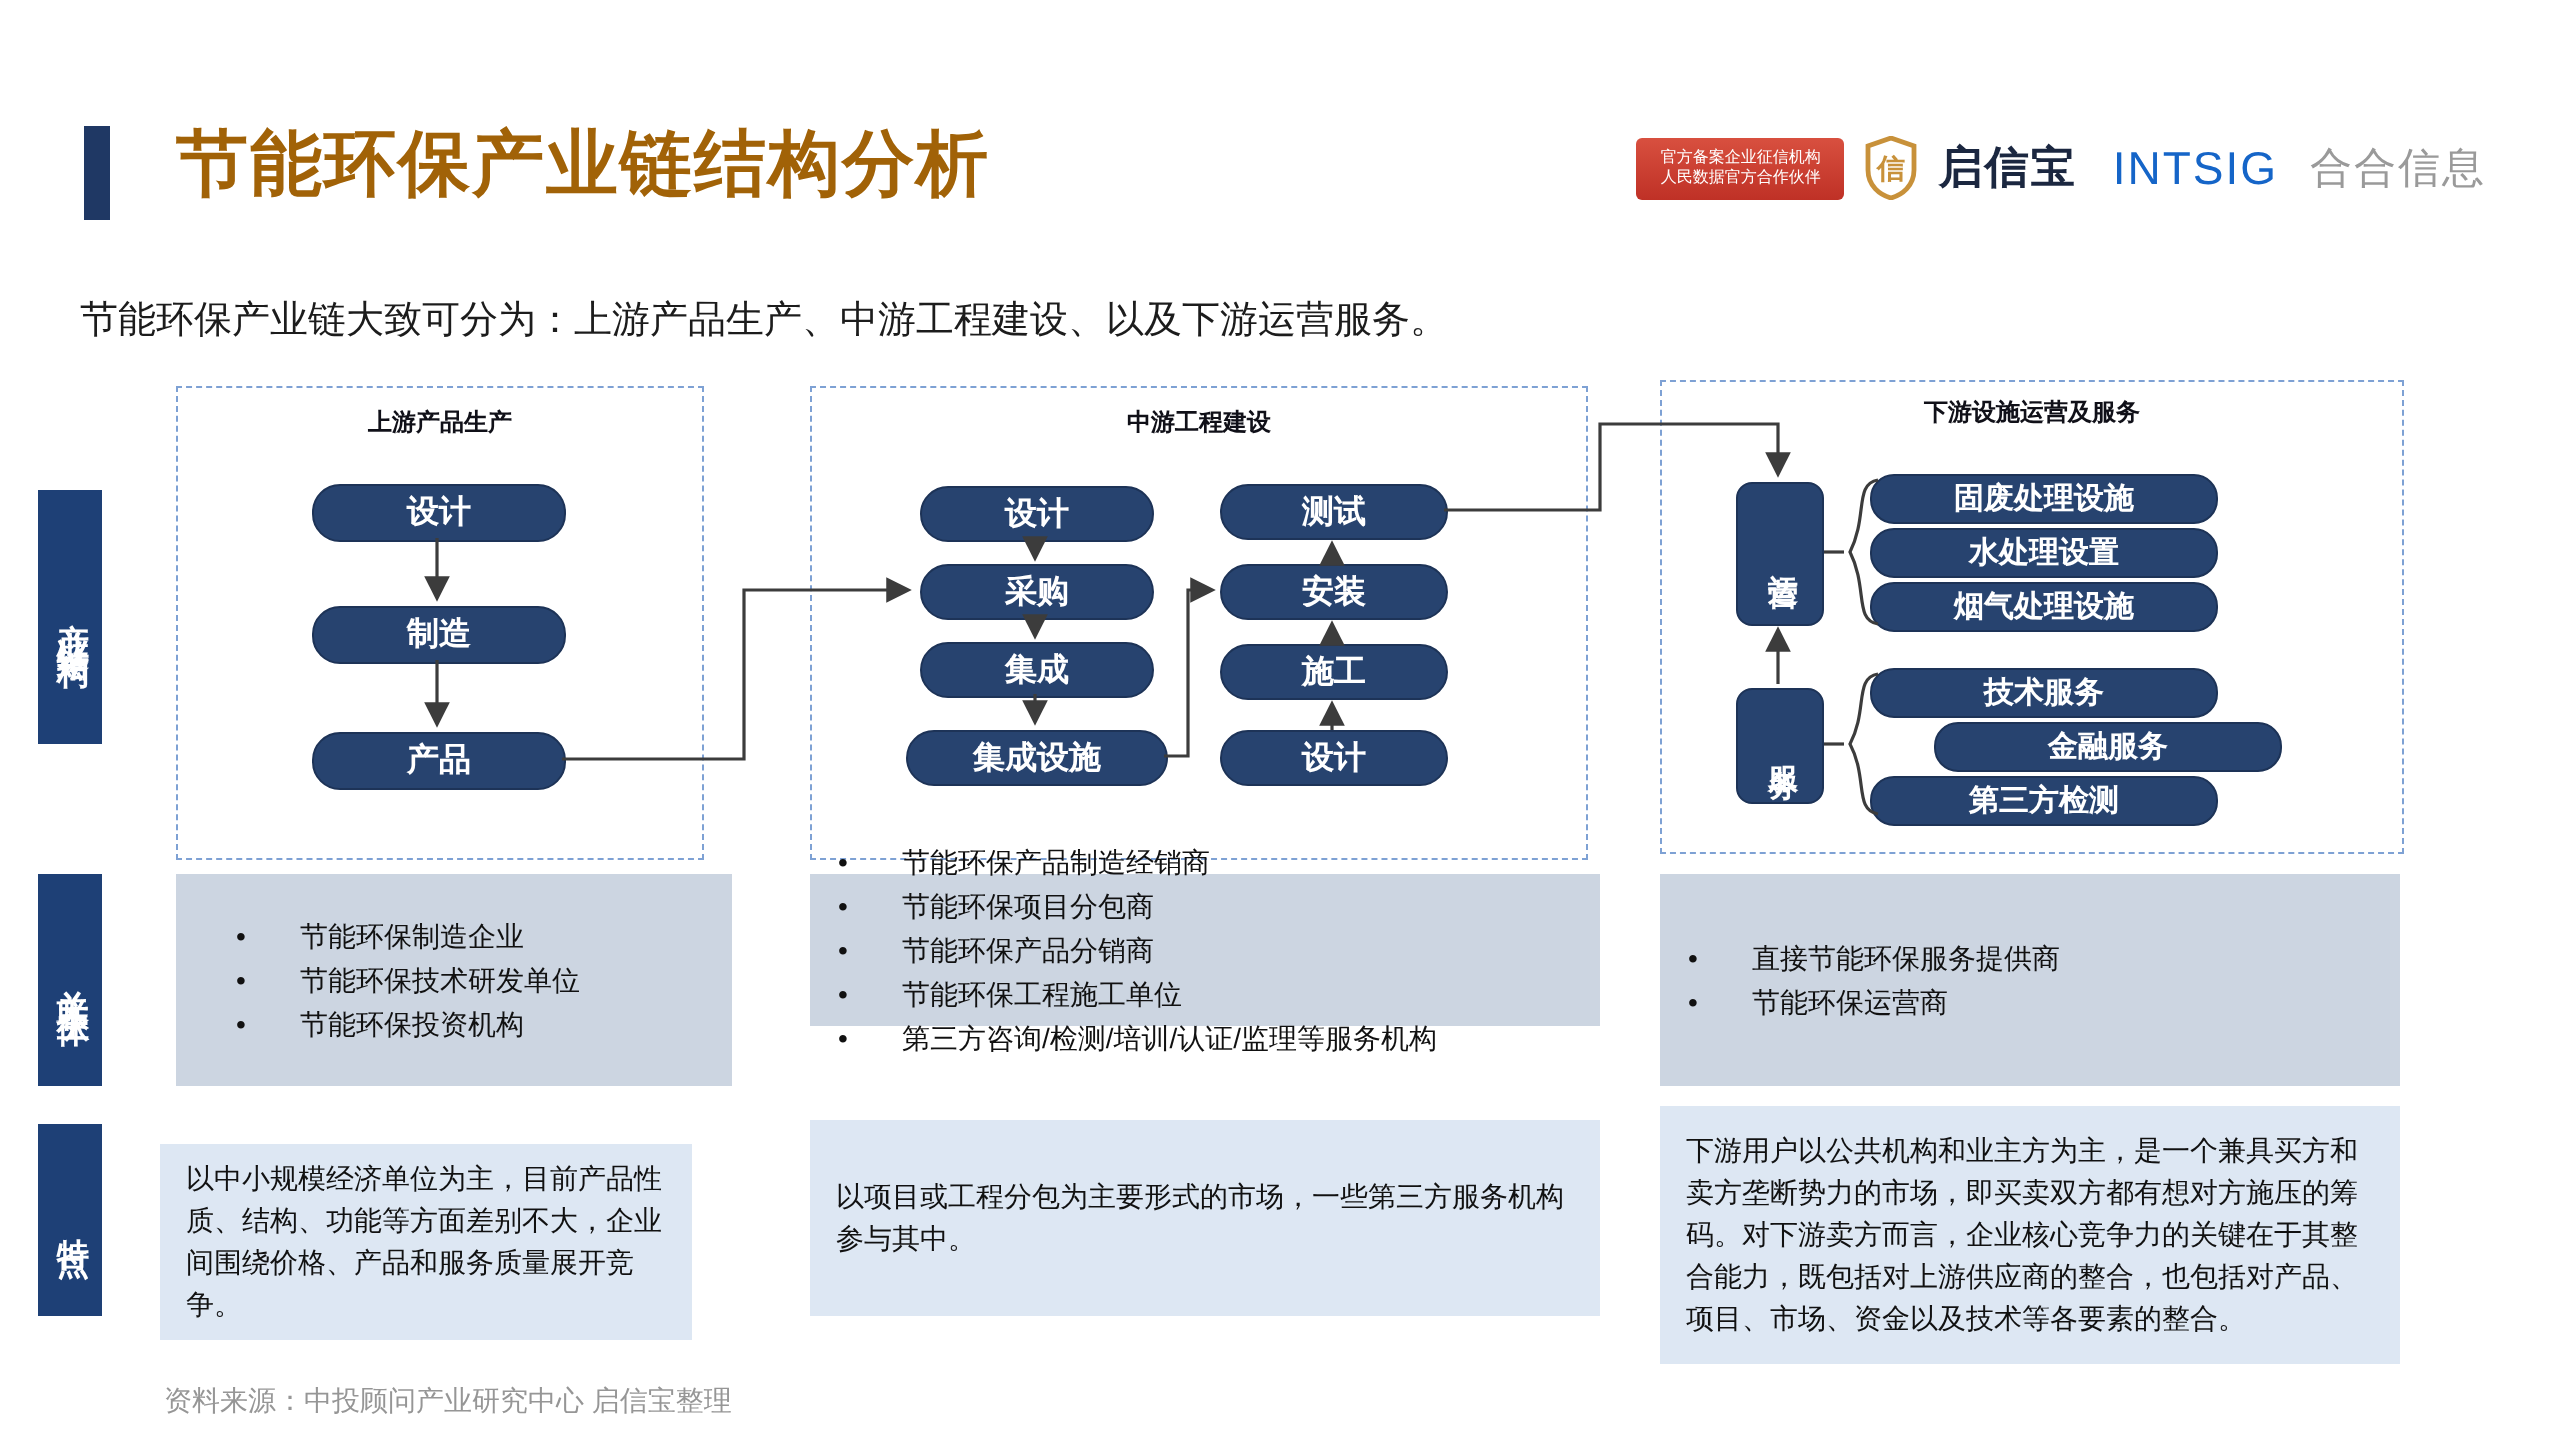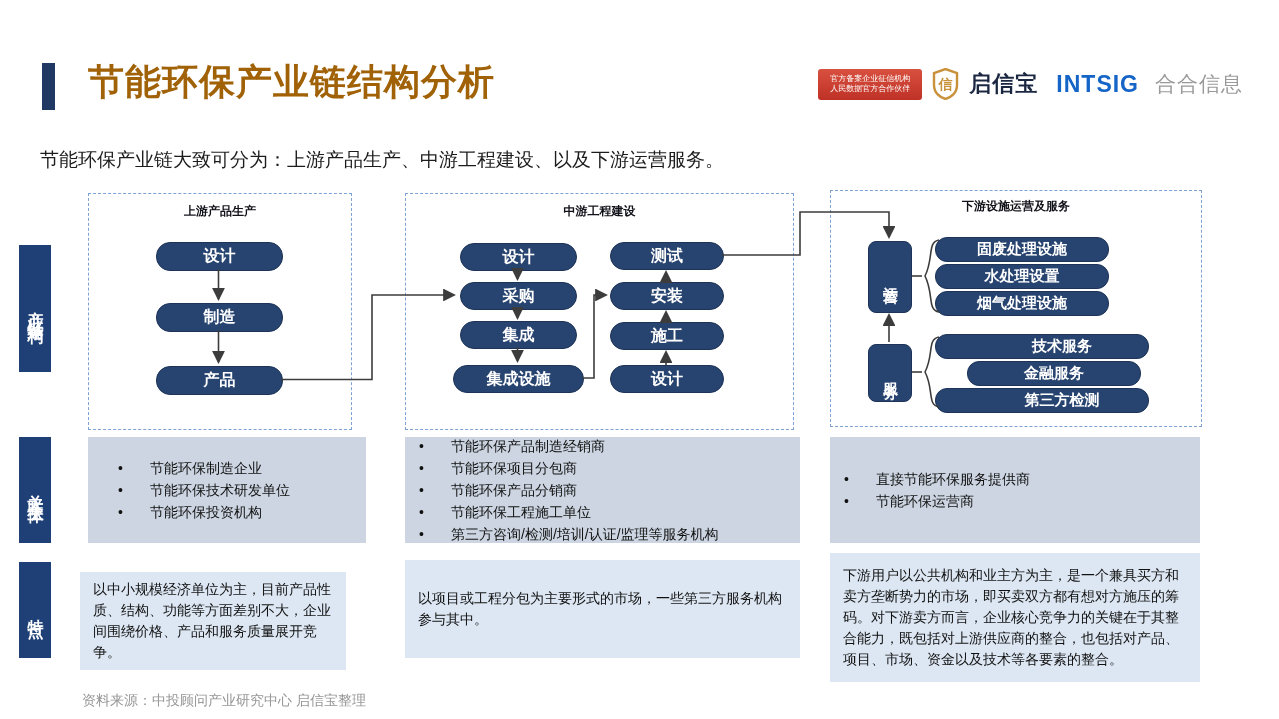--- a/index.html
+++ b/index.html
@@ -9,21 +9,21 @@
 
   
   .accent-bar{position:absolute;left:42px;top:63px;width:13px;height:47px;background:#1f3864;}
   .page-title{position:absolute;left:88px;top:58px;font-size:36px;font-weight:bold;color:#a16207;letter-spacing:1px;}
   .logo-row{position:absolute;right:36px;top:68px;display:flex;align-items:center;gap:10px;padding-left:44px;}
   .red-badge{width:104px;height:31px;background:linear-gradient(180deg,#d8503f,#bf3126);border-radius:3px;
              display:flex;flex-direction:column;align-items:center;justify-content:center;color:#fff;
              font-size:8px;line-height:10px;white-space:nowrap;overflow:hidden;}
   .shield{width:27px;height:32px;}
   .qxb-text{font-size:22px;font-weight:bold;color:#1b2740;letter-spacing:1px;}
-  .intsig{font-size:23px;font-weight:bold;color:#1565c8;letter-spacing:1px;margin-left:8px;}
+  .intsig{font-size:23px;font-weight:normal;color:#1565c8;letter-spacing:1px;margin-left:8px;}
   .intsig-suffix{font-size:21px;color:#9a9a9a;margin-left:6px;letter-spacing:1px;}
 
   .intro{position:absolute;left:40px;top:147px;font-size:19px;color:#1c1c1c;}
 
   
   .rail{position:absolute;left:19px;width:32px;background:#1e4076;color:#fff;font-weight:bold;
         font-size:16px;display:flex;align-items:center;justify-content:center;
         writing-mode:vertical-rl;text-orientation:upright;letter-spacing:4px;}
 
   
@@ -100,23 +100,23 @@
   <div class="pill" style="left:610px;top:282px;width:112px;height:26px;">安装</div>
   <div class="pill" style="left:610px;top:322px;width:112px;height:26px;">施工</div>
   <div class="pill" style="left:610px;top:365px;width:112px;height:26px;">设计</div>
 
   <div class="vnode" style="left:868px;top:241px;width:42px;height:70px;">运营</div>
   <div class="vnode" style="left:868px;top:344px;width:42px;height:56px;">服务</div>
 
   <div class="pill pill-sm" style="left:935px;top:237px;width:172px;height:23px;">固废处理设施</div>
   <div class="pill pill-sm" style="left:935px;top:264px;width:172px;height:23px;">水处理设置</div>
   <div class="pill pill-sm" style="left:935px;top:291px;width:172px;height:23px;">烟气处理设施</div>
-  <div class="pill pill-sm" style="left:935px;top:334px;width:172px;height:23px;padding-left:40px;">技术服务</div>
+  <div class="pill pill-sm" style="left:935px;top:334px;width:172px;height:23px;">技术服务</div>
   <div class="pill pill-sm" style="left:967px;top:361px;width:172px;height:23px;">金融服务</div>
-  <div class="pill pill-sm" style="left:935px;top:388px;width:172px;height:23px;padding-left:40px;">第三方检测</div>
+  <div class="pill pill-sm" style="left:935px;top:388px;width:172px;height:23px;">第三方检测</div>
 
   <svg class="connector-layer" width="1279" height="719" viewBox="0 0 1279 719">
     <defs>
       <marker id="arw" viewBox="0 0 10 10" refX="8.5" refY="5" markerWidth="8" markerHeight="8" orient="auto-start-reverse">
         <path d="M0 0 L10 5 L0 10 z" fill="#3c3c3c"></path>
       </marker>
     </defs>
 
     <path d="M218.5 269 L218.5 299" stroke="#3c3c3c" stroke-width="1.6" fill="none" marker-end="url(#arw)"></path>
     <path d="M218.5 330 L218.5 362" stroke="#3c3c3c" stroke-width="1.6" fill="none" marker-end="url(#arw)"></path>
@@ -144,21 +144,21 @@
     <path d="M939 337 C927 339 934 355 925 372 C934 389 927 405 939 407" stroke="#3c3c3c" stroke-width="1.6" fill="none"></path>
   </svg>
 
   <div class="panel-mid" style="left:88px;top:437px;width:262px;height:106px;padding-left:16px;">
     <ul>
       <li>节能环保制造企业</li>
       <li>节能环保技术研发单位</li>
       <li>节能环保投资机构</li>
     </ul>
   </div>
-  <div class="panel-mid" style="left:405px;top:437px;width:395px;height:106px;">
+  <div class="panel-mid" style="left:405px;top:437px;width:395px;height:76px;">
     <ul>
       <li>节能环保产品制造经销商</li>
       <li>节能环保项目分包商</li>
       <li>节能环保产品分销商</li>
       <li>节能环保工程施工单位</li>
       <li>第三方咨询/检测/培训/认证/监理等服务机构</li>
     </ul>
   </div>
   <div class="panel-mid" style="left:830px;top:437px;width:370px;height:106px;">
     <ul>

